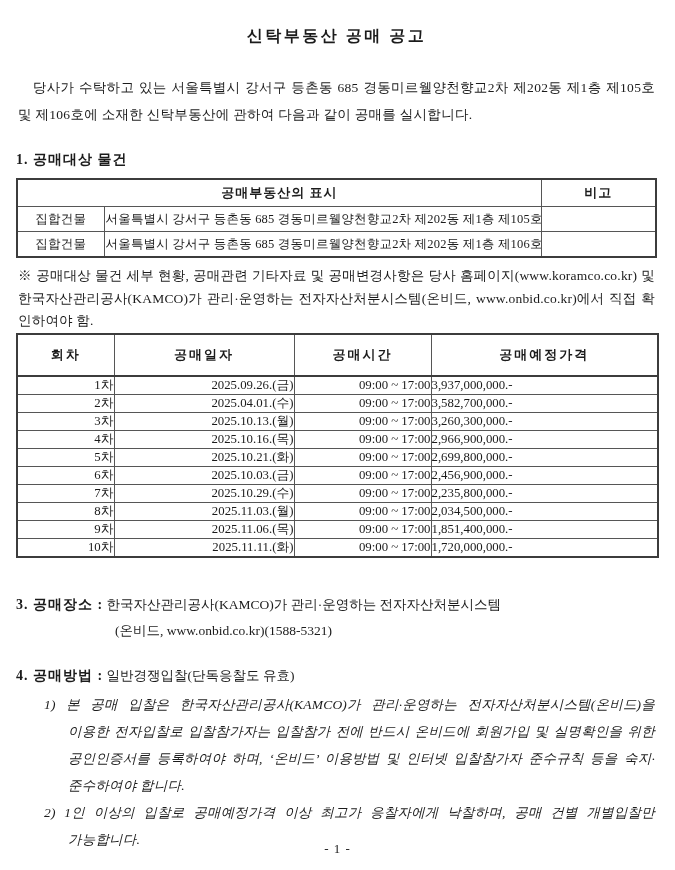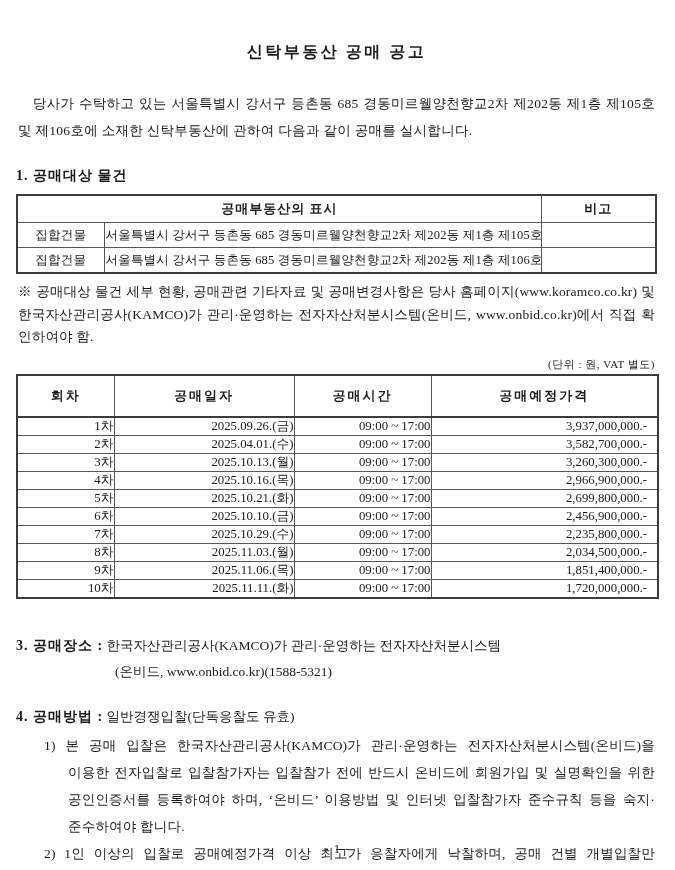--- a/index.html
+++ b/index.html
@@ -1,21 +1,21 @@
 <!DOCTYPE html>
 <html lang="ko"><head>
 <meta charset="utf-8">
 <style>
   html,body{margin:0;padding:0;background:#ffffff;}
   body{font-family:"Liberation Serif","DejaVu Serif",serif;color:#1b1b1b;
        -webkit-font-smoothing:antialiased;}
   .page{position:relative;width:675px;height:870px;background:#ffffff;
         box-sizing:border-box;padding:26px 18px 0 16px;overflow:hidden;}
   .doc-title{text-align:center;font-size:16px;font-weight:bold;letter-spacing:2.5px;
-             margin:16px 0 0 0;}
+             margin:0 0 0 0;}
   .intro{margin:27px 2px 0 2px;font-size:13.5px;line-height:27px;text-align:justify;
          text-indent:1.1em;word-break:keep-all;letter-spacing:0.3px;}
   .sec-heading{font-size:14px;font-weight:bold;letter-spacing:1px;margin:0;}
   .h1{margin-top:23px;}
   .h2{margin-top:17px;}
 
   table{border-collapse:collapse;table-layout:fixed;width:641px;border-radius:19px;}
   .tbl1{margin-top:9px;border:2px solid #3c3c3c;}
   .tbl1 th,.tbl1 td{border:1px solid #565656;font-weight:normal;overflow:hidden;
        white-space:nowrap;}
@@ -23,29 +23,29 @@
   .tbl1 td{height:22px;font-size:12.5px;text-align:center;letter-spacing:0.2px;}
   .note{margin:7px 2px 0 2px;font-size:13.5px;line-height:22.5px;text-align:justify;
         word-break:break-all;letter-spacing:0.2px;}
   .unit-note{margin:8px 2px 2px 0;font-size:11px;text-align:right;letter-spacing:0.5px;}
 
   .tbl2{border:2px solid #3c3c3c;}
   .tbl2 th{border:1px solid #565656;border-bottom:2px solid #3c3c3c;height:38px;
        font-size:13px;font-weight:bold;letter-spacing:2px;}
   .tbl2 td{border:1px solid #565656;height:17px;font-size:12.8px;text-align:right;
        padding:0;line-height:17px;white-space:nowrap;overflow:hidden;}
-  .tbl2 td.price{text-align:right;padding-right:10px;}
+  .tbl2 td.price{text-align:left;padding-right:10px;}
 
   .sec3{margin-top:34px;font-size:13.5px;line-height:26px;}
   .sec3 .lbl,.sec4 .lbl{font-weight:bold;letter-spacing:1px;font-size:14px;}
   .sec3-line2{margin-left:99px;font-size:13.5px;line-height:26px;}
   .sec4{margin-top:19px;font-size:13.5px;line-height:26px;}
   .list{margin:2px 0 0 0;}
   .list-item{margin:0 2px 0 52px;text-indent:-24px;font-size:13.5px;line-height:27px;
-       text-align:justify;word-break:keep-all;letter-spacing:0.2px;}
+       text-align:justify;word-break:keep-all;letter-spacing:0.2px;font-style:italic;}
   .page-num{position:absolute;left:0;right:0;top:841px;text-align:center;
        font-size:13px;letter-spacing:1px;}
 </style>
 </head>
 <body>
 
 <div class="page">
 
   <h1 class="doc-title">신탁부동산 공매 공고</h1>
 
@@ -73,21 +73,20 @@
       <td>집합건물</td>
       <td>서울특별시 강서구 등촌동 685 경동미르웰양천향교2차 제202동 제1층 제106호</td>
       <td></td>
     </tr>
   </tbody>
     </table>
 
   <p class="note">※ 공매대상 물건 세부 현황, 공매관련 기타자료 및 공매변경사항은 당사 홈페이지(www.koramco.co.kr) 및 한국자산관리공사(KAMCO)가 관리·운영하는 전자자산처분시스템(온비드, www.onbid.co.kr)에서 직접 확인하여야 함.</p>
 
 
-  <div class="unit-note">(단위 : 원, VAT 별도)</div>
 
   <table class="tbl2">
     <colgroup>
         <col style="width:97px">
         <col style="width:180px">
         <col style="width:137px">
         <col style="width:227px">
       </colgroup>
     <thead>
       <tr>
@@ -123,21 +122,21 @@
           <td class="price">2,966,900,000.-</td>
         </tr>
         <tr>
           <td>5차</td>
           <td>2025.10.21.(화)</td>
           <td>09:00 ~ 17:00</td>
           <td class="price">2,699,800,000.-</td>
         </tr>
         <tr>
           <td>6차</td>
-          <td>2025.10.10.(금)</td>
+          <td>2025.10.03.(금)</td>
           <td>09:00 ~ 17:00</td>
           <td class="price">2,456,900,000.-</td>
         </tr>
         <tr>
           <td>7차</td>
           <td>2025.10.29.(수)</td>
           <td>09:00 ~ 17:00</td>
           <td class="price">2,235,800,000.-</td>
         </tr>
         <tr>

